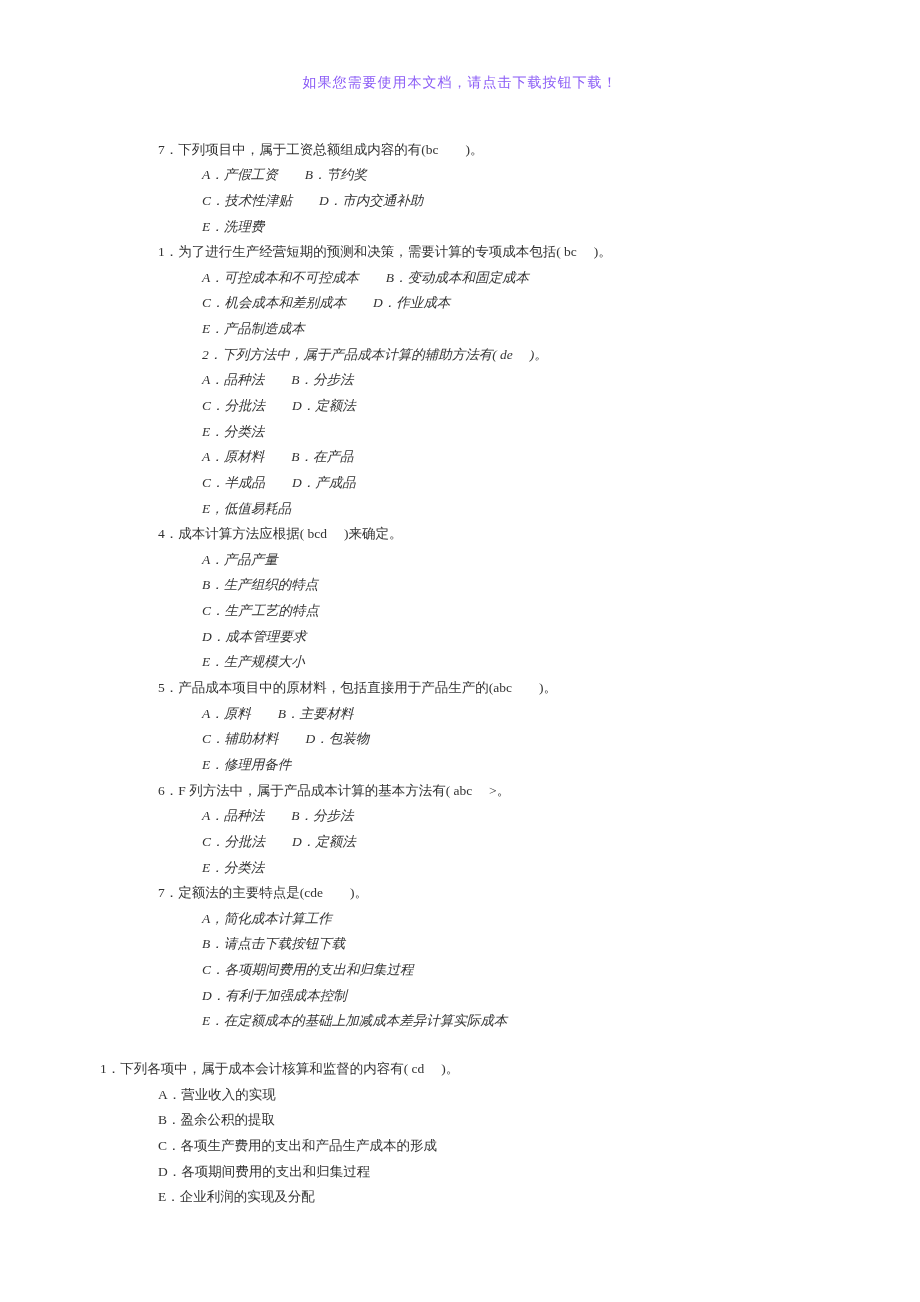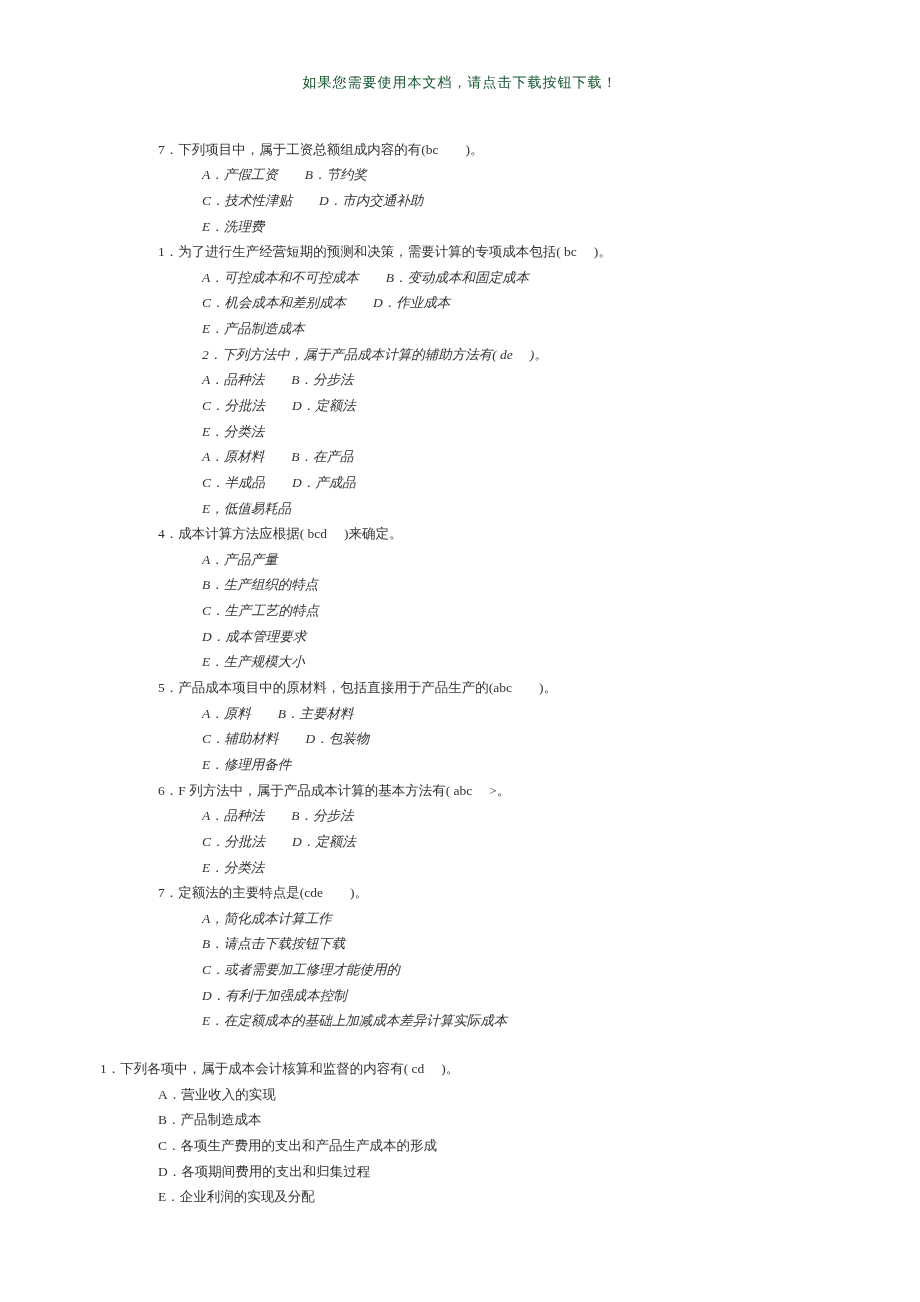--- a/index.html
+++ b/index.html
@@ -11,21 +11,21 @@
   body {
     font-family: "SimSun", "宋体", serif;
     font-size: 13.5px;
     color: #333333;
     line-height: 1.9;
     padding: 70px 60px 60px 60px;
     box-sizing: border-box;
   }
   .header-note {
     text-align: center;
-    color: #14532d;
+    color: #8b5cf6;
     font-size: 14px;
     margin-bottom: 40px;
     letter-spacing: 1px;
   }
   .q-line {
     white-space: pre;
     margin-left: 40px;
   }
   .indent-1 { padding-left: 58px; }
   .indent-2 { padding-left: 102px; font-style: italic; }
@@ -68,25 +68,25 @@
       <div class="q-line indent-2">A．原料　　B．主要材料</div>
       <div class="q-line indent-2">C．辅助材料　　D．包装物</div>
       <div class="q-line indent-2">E．修理用备件</div>
       <div class="q-line indent-1">6．F 列方法中，属于产品成本计算的基本方法有( abc　 &gt;。</div>
       <div class="q-line indent-2">A．品种法　　B．分步法</div>
       <div class="q-line indent-2">C．分批法　　D．定额法</div>
       <div class="q-line indent-2">E．分类法</div>
       <div class="q-line indent-1">7．定额法的主要特点是(cde　　)。</div>
       <div class="q-line indent-2">A，简化成本计算工作</div>
       <div class="q-line indent-2">B．请点击下载按钮下载</div>
-      <div class="q-line indent-2">C．或者需要加工修理才能使用的</div>
+      <div class="q-line indent-2">C．各项期间费用的支出和归集过程</div>
       <div class="q-line indent-2">D．有利于加强成本控制</div>
       <div class="q-line indent-2">E．在定额成本的基础上加减成本差异计算实际成本</div>
     </div>
     <div class="block">
       <div class="q-line indent-0">1．下列各项中，属于成本会计核算和监督的内容有( cd　 )。</div>
       <div class="q-line indent-1">A．营业收入的实现</div>
-      <div class="q-line indent-1">B．产品制造成本</div>
+      <div class="q-line indent-1">B．盈余公积的提取</div>
       <div class="q-line indent-1">C．各项生产费用的支出和产品生产成本的形成</div>
       <div class="q-line indent-1">D．各项期间费用的支出和归集过程</div>
       <div class="q-line indent-1">E．企业利润的实现及分配</div>
     </div>
   </div>
 
 </body></html>

